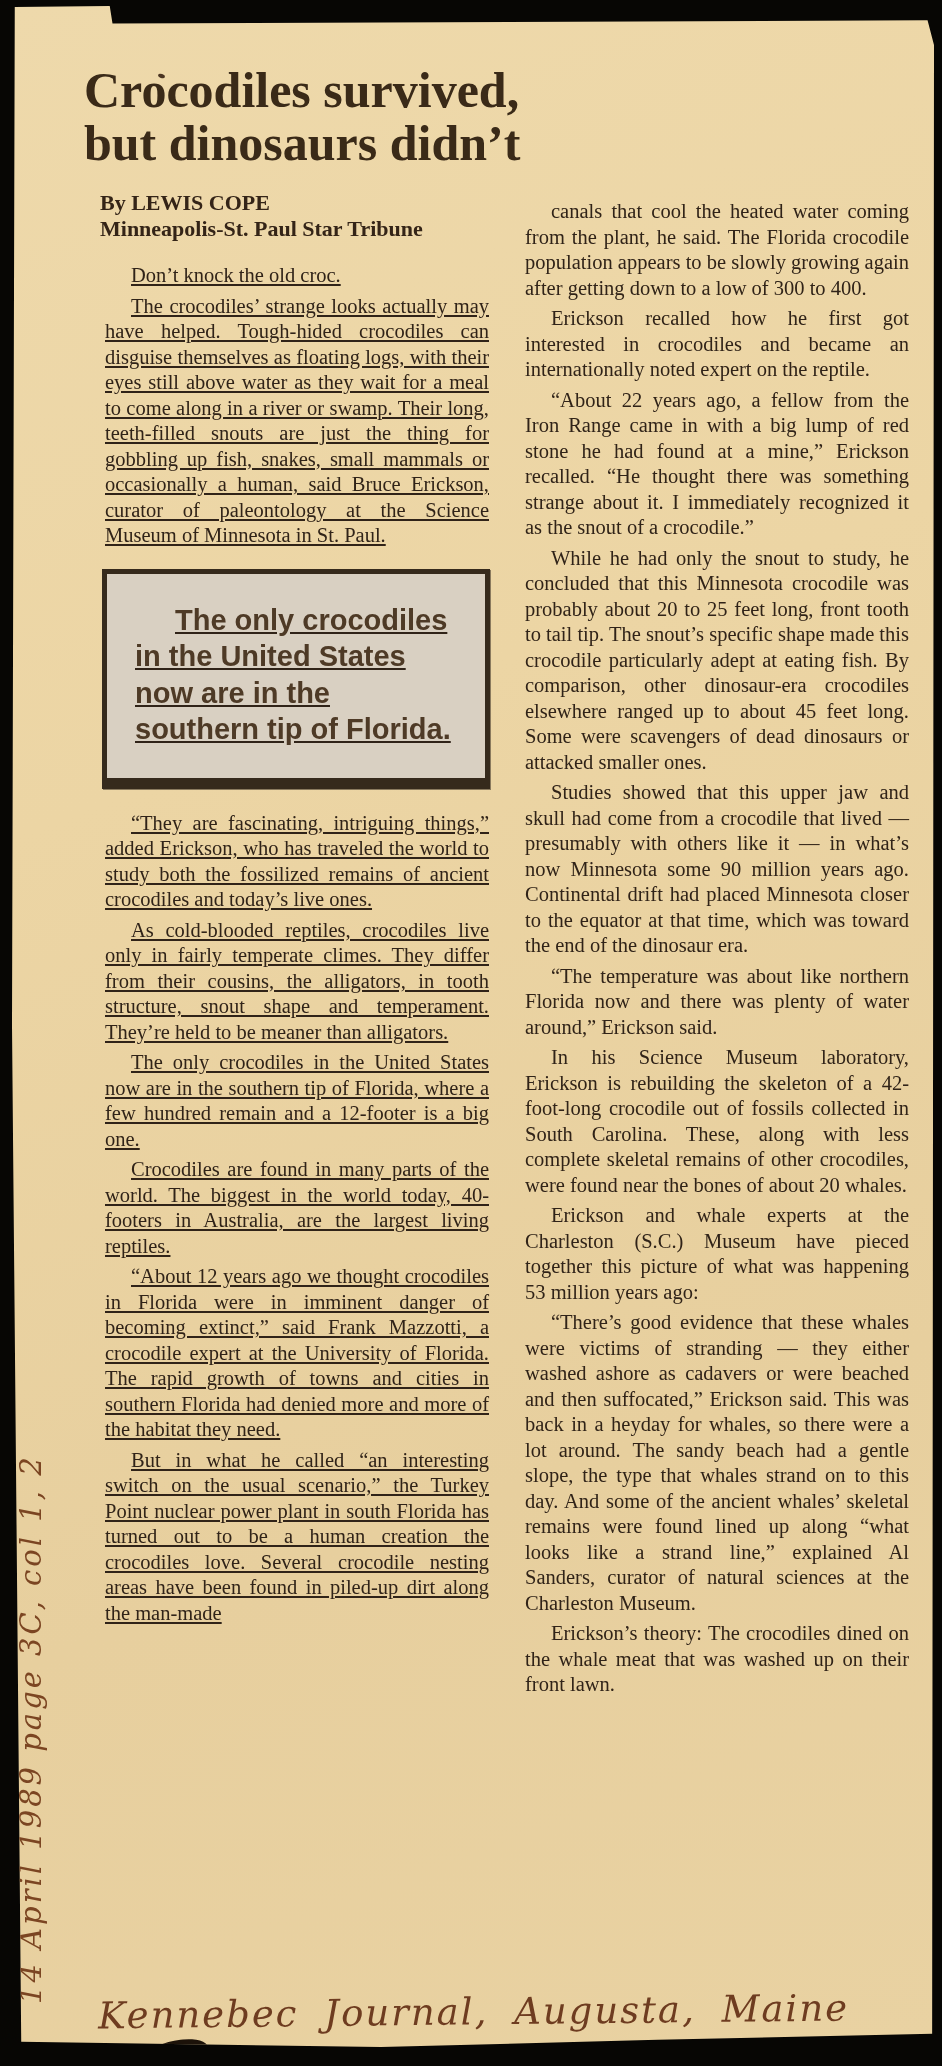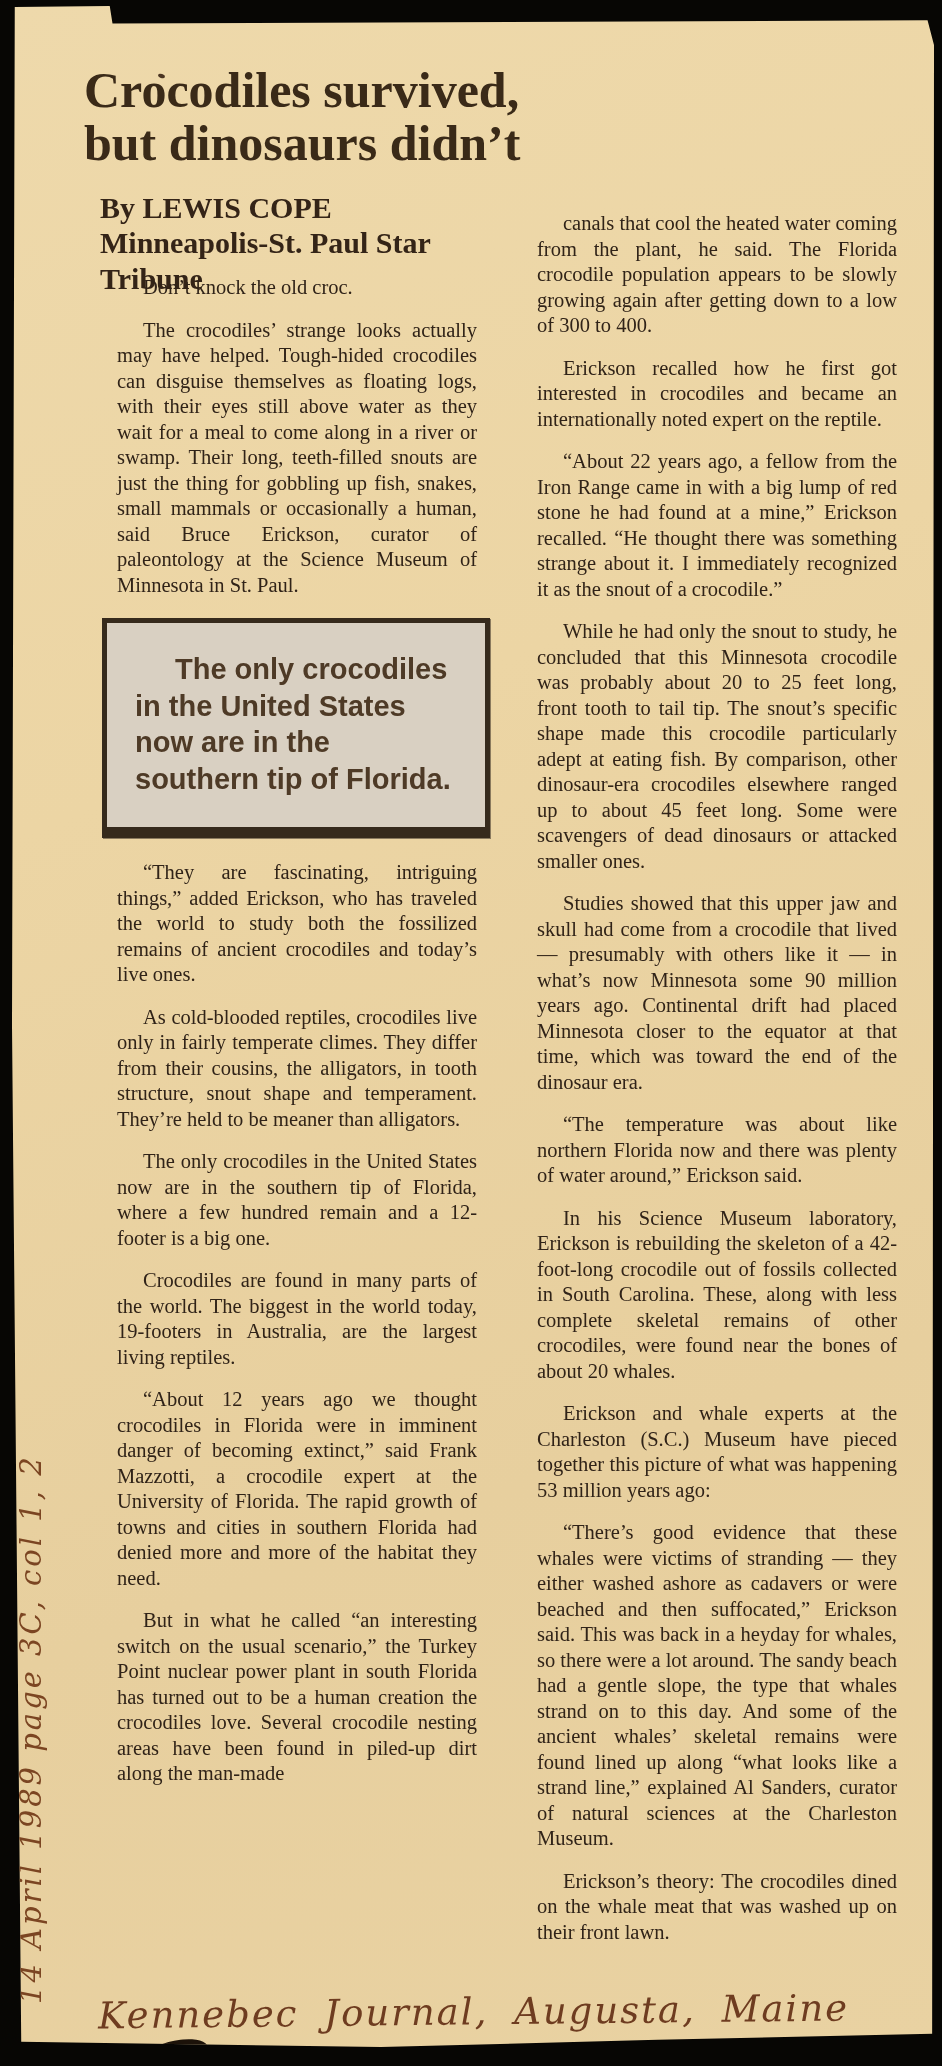--- a/index.html
+++ b/index.html
@@ -13,28 +13,28 @@
     background:linear-gradient(160deg,#eed9ab 0%,#ecd5a4 35%,#e7cf9e 70%,#e9d2a2 100%);
     clip-path:polygon(0.3% 0.15%,10.6% 0.1%,10.9% 0.95%,99.3% 0.8%,100% 2%,99.8% 99.3%,70% 99.6%,40% 99.95%,1% 99.7%,0% 50%);
   }
   .headline{
     position:absolute;left:72px;top:26px;width:844px;
     font-weight:bold;color:#3a2a18;font-size:50px;line-height:1.06;
     letter-spacing:0px;
   }
   .byline{
     position:absolute;left:88px;top:186px;width:392px;
-    font-weight:bold;color:#342417;font-size:30px;line-height:1.18;
+    font-weight:bold;color:#342417;font-size:22px;line-height:1.18;
   }
   .col{
     position:absolute;width:394px;color:#302318;
     font-size:20.5px;line-height:25.5px;text-align:justify;overflow:hidden;
   }
-  .col p{margin:17px;text-indent:26px;}
-  .col1{left:88px;top:254px;height:1740px;}
+  .col p{margin:5px;text-indent:26px;}
+  .col1{left:88px;top:254px;height:1740px;text-decoration:underline;}
   .col2{left:508px;top:190px;height:1800px;}
   .pullquote{
     margin:20px 4px 22px 2px;
     background:#d9d0c2;
     border:5px solid #362a1c;border-bottom-width:11px;
     padding:28px 24px 30px 28px;
     font-family:"Liberation Sans", sans-serif;
     font-weight:bold;color:#4e3a26;
     font-size:29px;line-height:1.26;text-align:left;text-indent:40px;
     box-shadow:1px 1px 0 #8a7a5e;
@@ -78,21 +78,21 @@
 
   <div class="col col1">
     <p>Don’t knock the old croc.</p>
     <p>The crocodiles’ strange looks actually may have helped. Tough-hided crocodiles can disguise themselves as floating logs, with their eyes still above water as they wait for a meal to come along in a river or swamp. Their long, teeth-filled snouts are just the thing for gobbling up fish, snakes, small mammals or occasionally a human, said Bruce Erickson, curator of paleontology at the Science Museum of Minnesota in St. Paul.</p>
     <div class="pullquote">
       <span>The only crocodiles in the United States now are in the southern tip of Florida.</span>
     </div>
     <p>“They are fascinating, intriguing things,” added Erickson, who has traveled the world to study both the fossilized remains of ancient crocodiles and today’s live ones.</p>
     <p>As cold-blooded reptiles, crocodiles live only in fairly temperate climes. They differ from their cousins, the alligators, in tooth structure, snout shape and temperament. They’re held to be meaner than alligators.</p>
     <p>The only crocodiles in the United States now are in the southern tip of Florida, where a few hundred remain and a 12-footer is a big one.</p>
-    <p>Crocodiles are found in many parts of the world. The biggest in the world today, 19-footers in Australia, are the largest living reptiles.</p>
+    <p>Crocodiles are found in many parts of the world. The biggest in the world today, 40-footers in Australia, are the largest living reptiles.</p>
     <p>“About 12 years ago we thought crocodiles in Florida were in imminent danger of becoming extinct,” said Frank Mazzotti, a crocodile expert at the University of Florida. The rapid growth of towns and cities in southern Florida had denied more and more of the habitat they need.</p>
     <p>But in what he called “an interesting switch on the usual scenario,” the Turkey Point nuclear power plant in south Florida has turned out to be a human creation the crocodiles love. Several crocodile nesting areas have been found in piled-up dirt along the man-made</p>
   </div>
 
   <div class="col col2">
     <p>canals that cool the heated water coming from the plant, he said. The Florida crocodile population appears to be slowly growing again after getting down to a low of 300 to 400.</p>
     <p>Erickson recalled how he first got interested in crocodiles and became an internationally noted expert on the reptile.</p>
     <p>“About 22 years ago, a fellow from the Iron Range came in with a big lump of red stone he had found at a mine,” Erickson recalled. “He thought there was something strange about it. I immediately recognized it as the snout of a crocodile.”</p>
     <p>While he had only the snout to study, he concluded that this Minnesota crocodile was probably about 20 to 25 feet long, front tooth to tail tip. The snout’s specific shape made this crocodile particularly adept at eating fish. By comparison, other dinosaur-era crocodiles elsewhere ranged up to about 45 feet long. Some were scavengers of dead dinosaurs or attacked smaller ones.</p>
     <p>Studies showed that this upper jaw and skull had come from a crocodile that lived — presumably with others like it — in what’s now Minnesota some 90 million years ago. Continental drift had placed Minnesota closer to the equator at that time, which was toward the end of the dinosaur era.</p>

